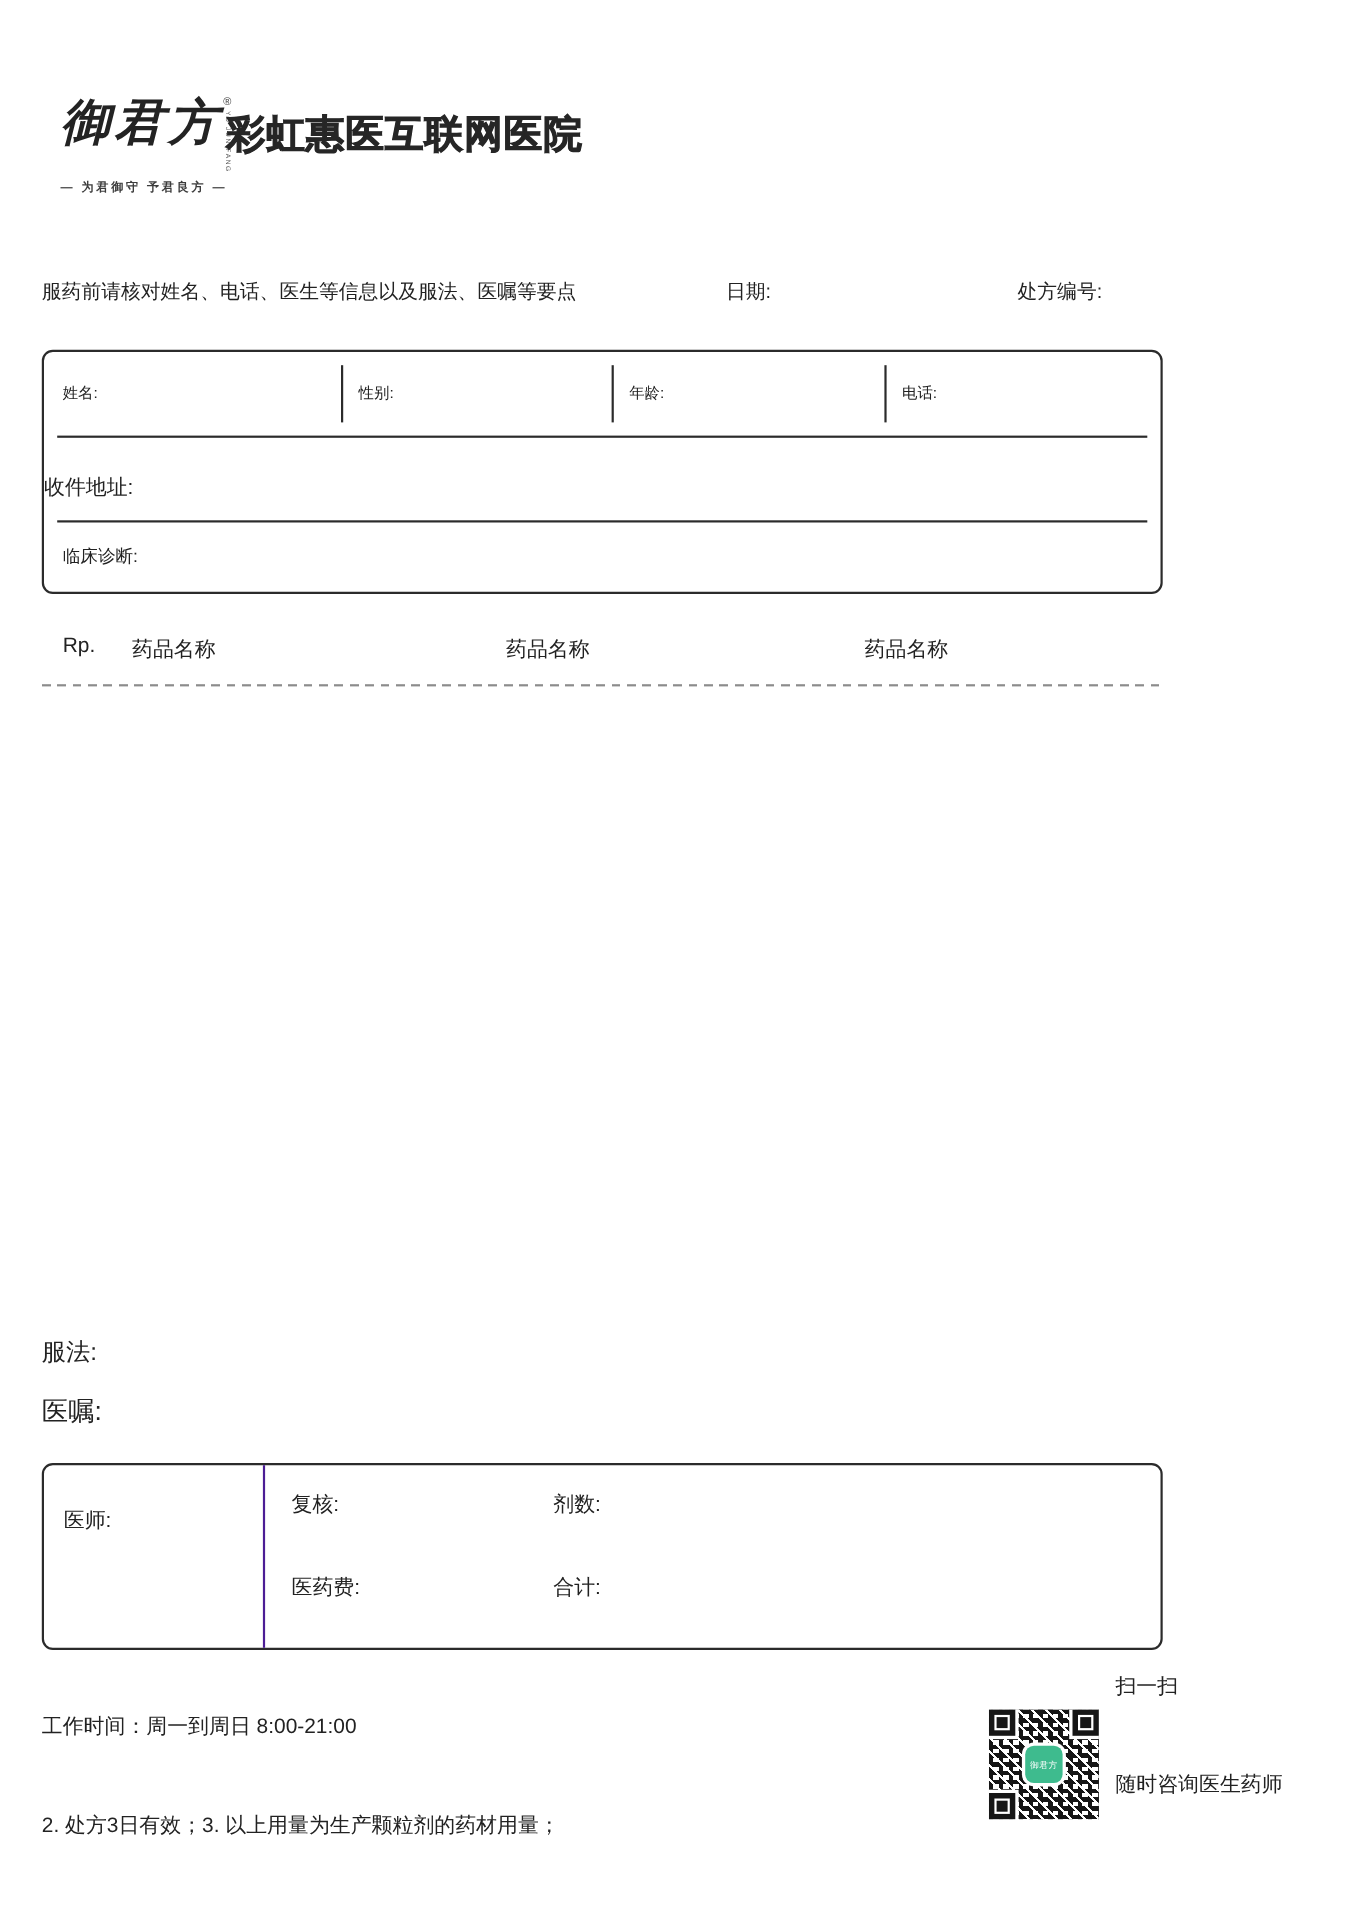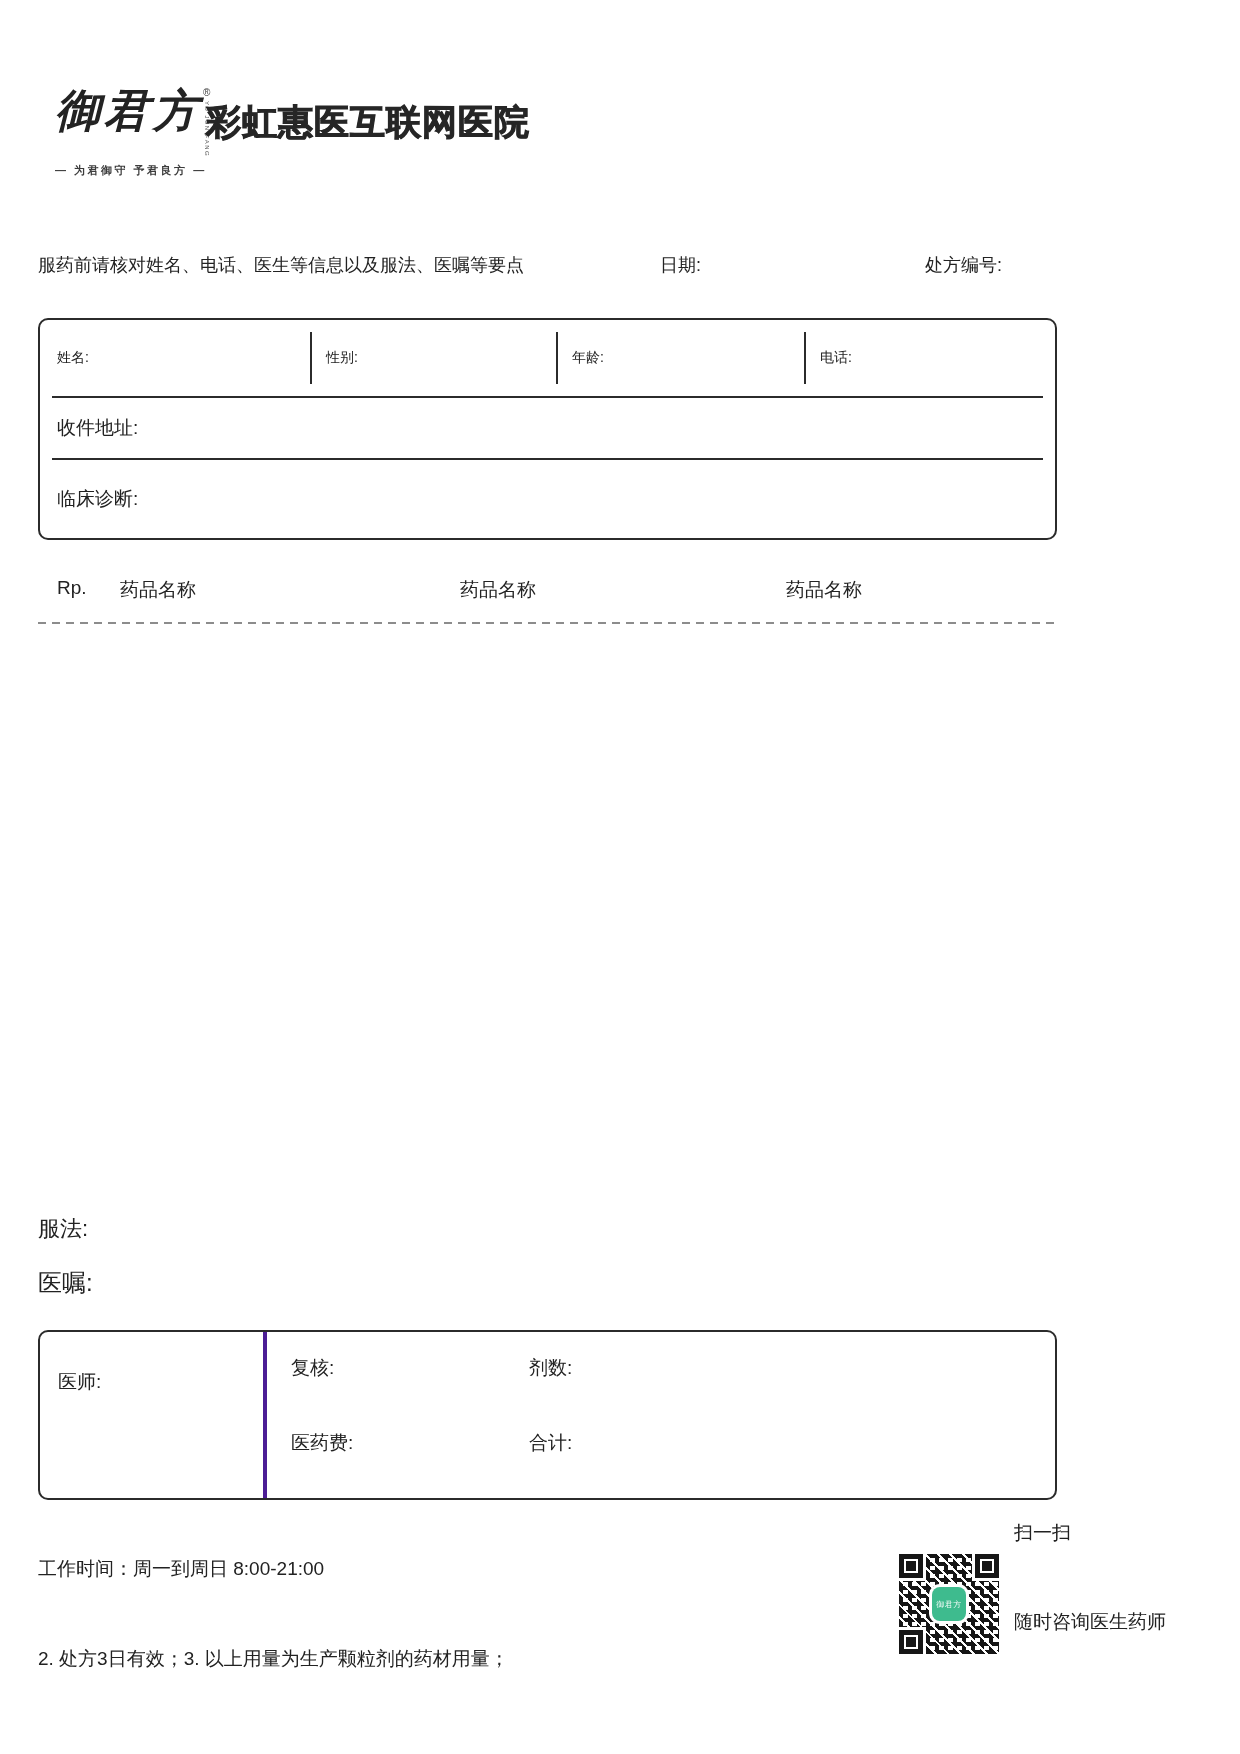--- a/index.html
+++ b/index.html
@@ -48,22 +48,22 @@
     display:flex; flex-direction:column;
   }
   .p-row1 { height:76px; display:flex; align-items:center; }
   .p-cell { font-size:14px; color:#222; }
   .p-cell.c1 { width:270px; padding-left:17px; }
   .p-cell.c2 { width:244px; padding-left:14px; }
   .p-cell.c3 { width:246px; padding-left:14px; }
   .p-cell.c4 { flex:1; padding-left:14px; }
   .vdiv { width:2px; height:52px; background:#2b2b2b; }
   .hline { height:2px; background:#2b2b2b; margin:0 12px; }
-  .p-row2 { height:60px; display:flex; align-items:center; padding-left:17px; font-size:19px; }
-  .p-row3 { flex:1; display:flex; align-items:center; padding-left:17px; font-size:19px; }
+  .p-row2 { height:60px; display:flex; align-items:center; font-size:19px;margin-top:15px; }
+  .p-row3 { flex:1; display:flex; align-items:center; padding-left:17px; font-size:16px; }
 
   
   .rp-row { position:absolute; left:38px; top:577px; width:1019px; height:26px; }
   .rp-label { position:absolute; left:19px; top:0; font-size:19px; color:#222; }
   .rp-col { position:absolute; top:0; font-size:19px; color:#222; }
   .rp-col.h1 { left:82px; }
   .rp-col.h2 { left:422px; }
   .rp-col.h3 { left:748px; }
   .dashed-line {
     position:absolute; left:38px; top:622px; width:1019px; height:2px;
@@ -72,21 +72,21 @@
 
   
   .usage-label { position:absolute; left:38px; top:1214px; font-size:22px; color:#222; }
   .advice-label { position:absolute; left:38px; top:1267px; font-size:24px; color:#222; }
 
   
   .signoff-box {
     position:absolute; left:38px; top:1330px; width:1019px; height:170px;
     border:2px solid #2b2b2b; border-radius:10px; background:#fff; display:flex;
   }
-  .s-left { width:227px; border-right:4px solid #4c1d95; padding:37px 0 0 18px; font-size:19px; }
+  .s-left { width:201px; border-right:2px solid #4c1d95; padding:37px 0 0 18px; font-size:19px; }
   .s-right { flex:1; padding:23px 0 0 24px; }
   .s-row { display:flex; font-size:19px; }
   .s-row + .s-row { margin-top:49px; }
   .s-item.w { width:238px; }
 
   
   .foot-line { position:absolute; left:38px; font-size:19px; color:#222; white-space:nowrap; }
   .foot-hours { top:1556px; }
   .foot-note1 { top:1601px; }
   .foot-note2 { top:1646px; }

